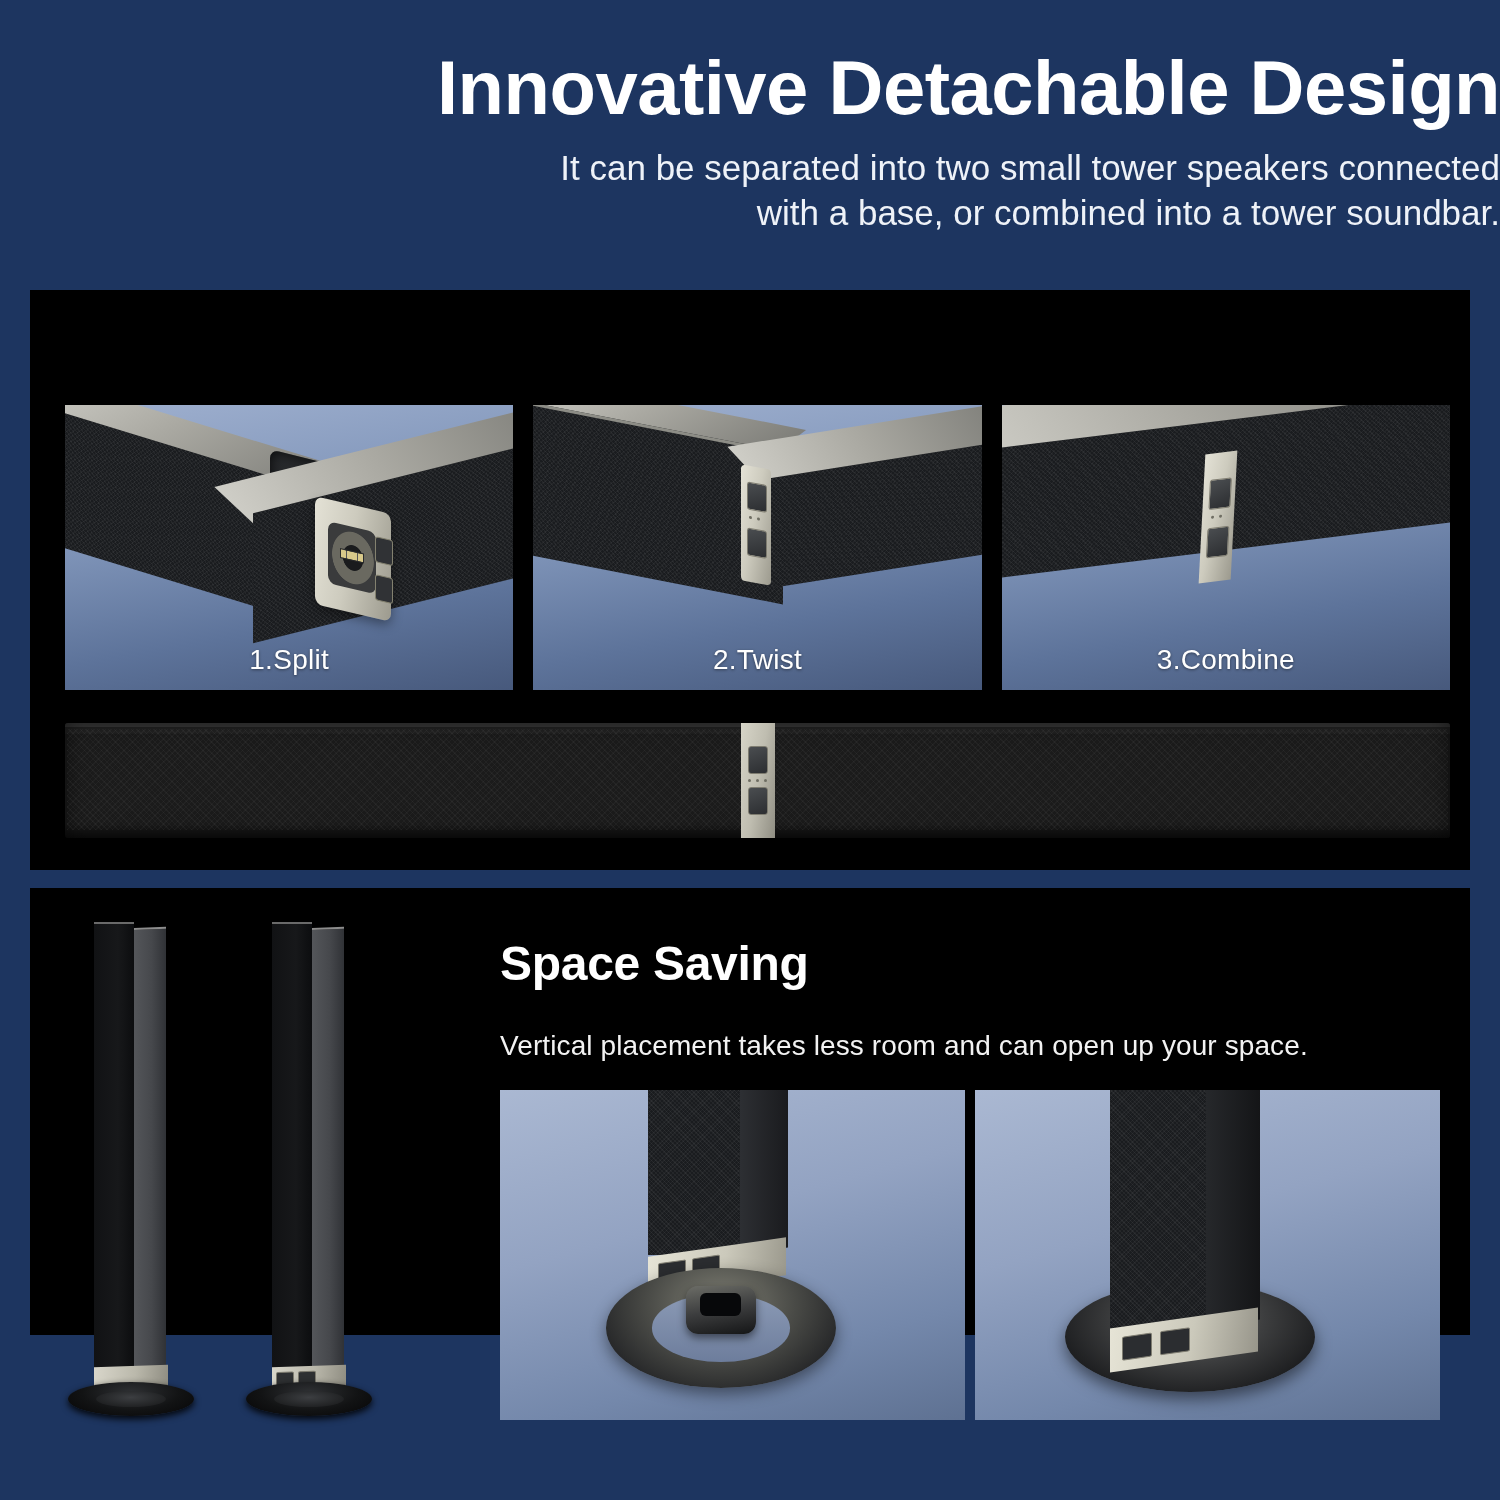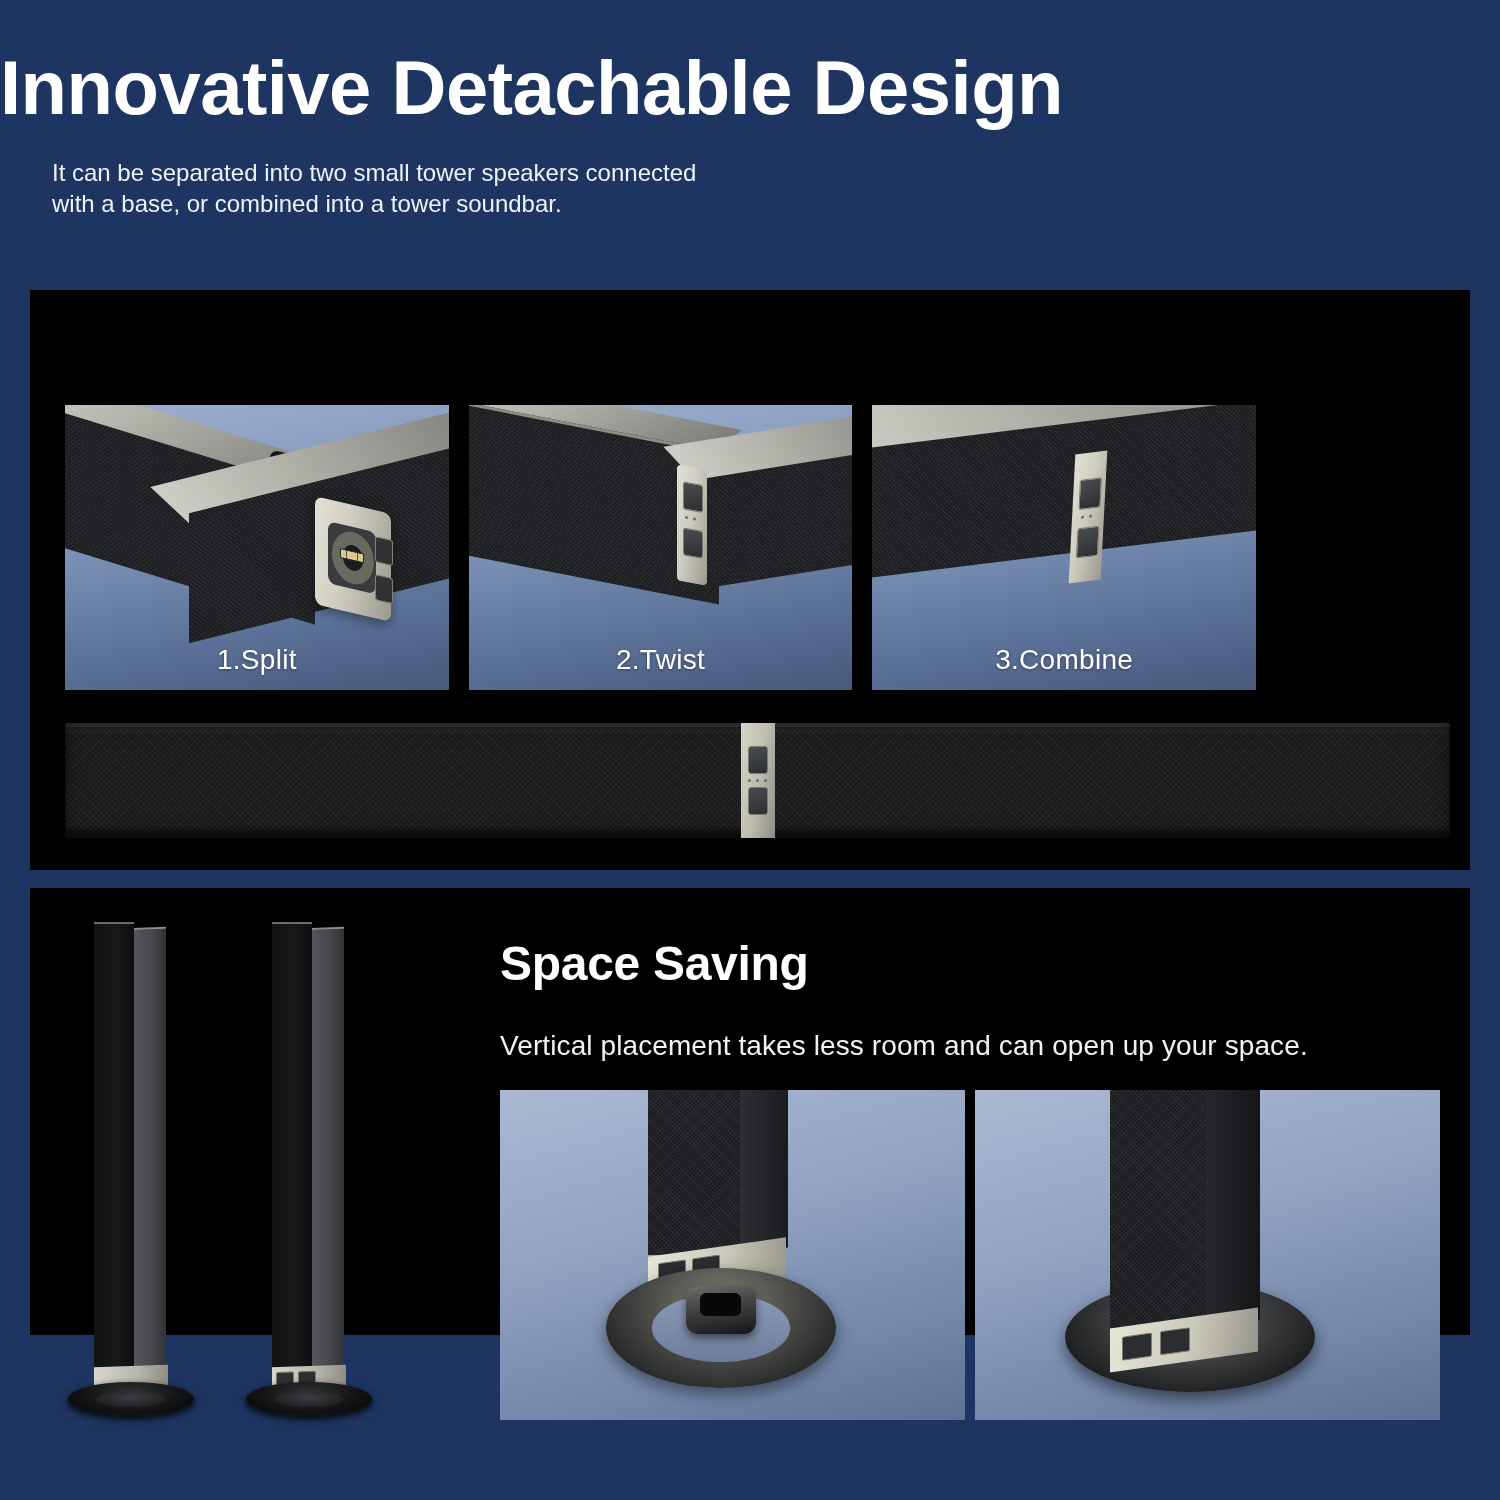--- a/index.html
+++ b/index.html
@@ -14,36 +14,36 @@
     overflow: hidden;
     position: relative;
   }
 
   
   .header {
     position: absolute;
     left: 0; top: 0;
     width: 1500px;
     height: 290px;
-    text-align: left;
+    text-align: right;
   }
   .title {
     margin: 0;
     padding-top: 48px;
     font-size: 76px;
     font-weight: 700;
     color: #ffffff;
     letter-spacing: -0.5px;
     line-height: 1.05;
     font-stretch: condensed;
   }
   .subtitle {
-    margin: 12px;
+    margin: 0;
     padding-top: 18px;
-    font-size: 24px;
+    font-size: 35px;
     font-weight: 400;
     color: #eef2f8;
     line-height: 1.28;
     padding-left: 40px;
   }
 
   
   .section-one {
     position: absolute;
     left: 30px; top: 290px;
@@ -58,21 +58,21 @@
     text-align: center;
     font-size: 48px;
     font-weight: 700;
     color: #ffffff;
     letter-spacing: -0.5px;
   }
 
   .steps-row {
     position: absolute;
     left: 35px; top: 115px;
-    width: 1191px;
+    width: 1385px;
     height: 285px;
     display: flex;
     gap: 20px;
   }
   .step-panel {
     position: relative;
     flex: 1 1 0;
     overflow: hidden;
     background: linear-gradient(170deg, #9fb0cf 0%, #8196ba 38%, #5d739a 72%, #47597c 100%);
   }

